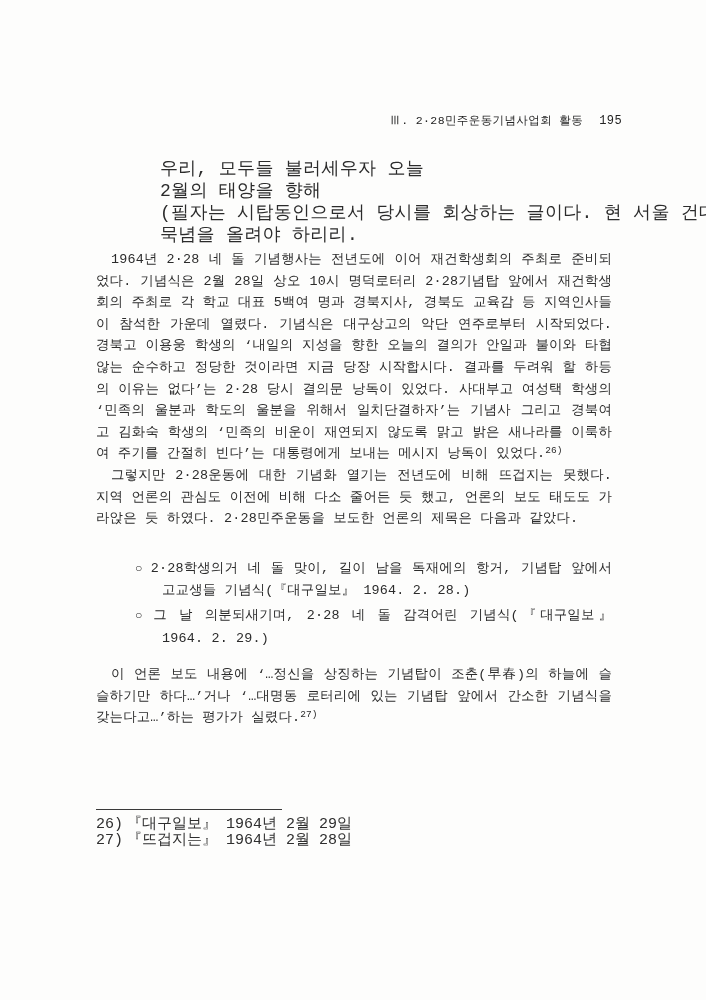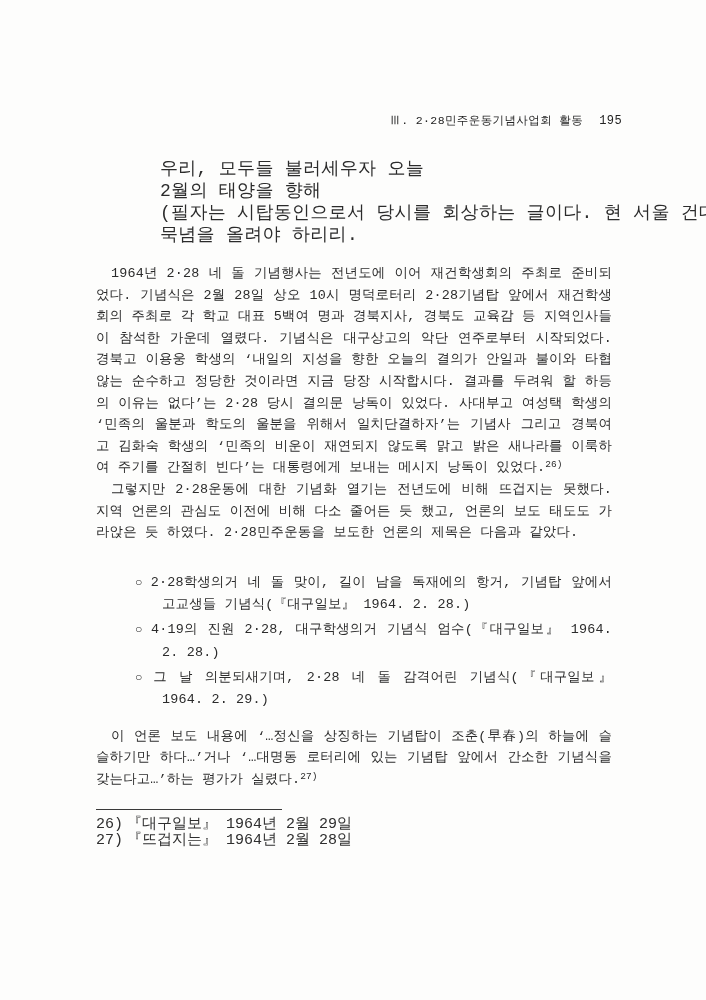--- a/index.html
+++ b/index.html
@@ -40,21 +40,21 @@
     left: 160px;
     font-size: 18px;
     line-height: 22px;
     letter-spacing: 0.3px;
     white-space: nowrap;
   }
 
   
   .body-text {
     position: absolute;
-    top: 263px;
+    top: 249px;
     left: 96px;
     width: 516px;
     font-size: 13.4px;
     line-height: 21.6px;
     text-align: justify;
     letter-spacing: 0.2px;
   }
   .body-text p {
     margin: 0;
     text-indent: 15px;
@@ -118,21 +118,20 @@
     <div>묵념을 올려야 하리리.</div>
   </div>
 
   <div class="body-text">
     <p><span>1964년 2·28 네 돌 기념행사는 전년도에 이어 재건학생회의 주최로 준비되었다. 기념식은 2월 28일 상오 10시 명덕로터리 2·28기념탑 앞에서 재건학생회의 주최로 각 학교 대표 5백여 명과 경북지사, 경북도 교육감 등 지역인사들이 참석한 가운데 열렸다. 기념식은 대구상고의 악단 연주로부터 시작되었다. 경북고 이용웅 학생의 ‘내일의 지성을 향한 오늘의 결의가 안일과 불이와 타협 않는 순수하고 정당한 것이라면 지금 당장 시작합시다. 결과를 두려워 할 하등의 이유는 없다’는 2·28 당시 결의문 낭독이 있었다. 사대부고 여성택 학생의 ‘민족의 울분과 학도의 울분을 위해서 일치단결하자’는 기념사 그리고 경북여고 김화숙 학생의 ‘민족의 비운이 재연되지 않도록 맑고 밝은 새나라를 이룩하여 주기를 간절히 빈다’는 대통령에게 보내는 메시지 낭독이 있었다.</span><sup class="fn-ref">26)</sup></p>
 
     <p><span>그렇지만 2·28운동에 대한 기념화 열기는 전년도에 비해 뜨겁지는 못했다. 지역 언론의 관심도 이전에 비해 다소 줄어든 듯 했고, 언론의 보도 태도도 가라앉은 듯 하였다. 2·28민주운동을 보도한 언론의 제목은 다음과 같았다.</span></p>
 
     <ul class="headline-list">
       <li><span class="marker">○</span><span>2·28학생의거 네 돌 맞이, 길이 남을 독재에의 항거, 기념탑 앞에서 고교생들 기념식(『대구일보』 1964. 2. 28.)</span></li>
-      <li><span class="marker">○</span><span>4·19의 진원 2·28, 대구학생의거 기념식 엄수(『대구일보』 1964. 2. 28.)</span></li>
       <li><span class="marker">○</span><span>그 날 의분되새기며, 2·28 네 돌 감격어린 기념식(『대구일보』 1964. 2. 29.)</span></li>
     </ul>
 
     <p><span>이 언론 보도 내용에 ‘…정신을 상징하는 기념탑이 조춘(早春)의 하늘에 슬슬하기만 하다…’거나 ‘…대명동 로터리에 있는 기념탑 앞에서 간소한 기념식을 갖는다고…’하는 평가가 실렸다.</span><sup class="fn-ref">27)</sup></p>
   </div>
 
   <div class="footnotes">
     <div class="rule"></div>
     <div class="fn-row"><span class="fn-num">26)</span><span>『대구일보』 1964년 2월 29일</span></div>
     <div class="fn-row"><span class="fn-num">27)</span><span>『뜨겁지는』 1964년 2월 28일</span></div>

